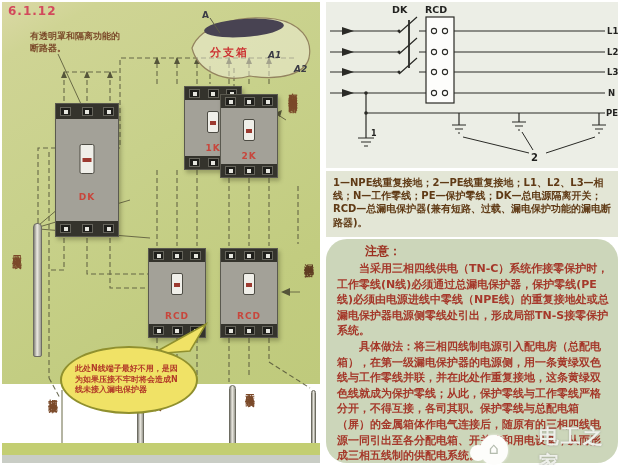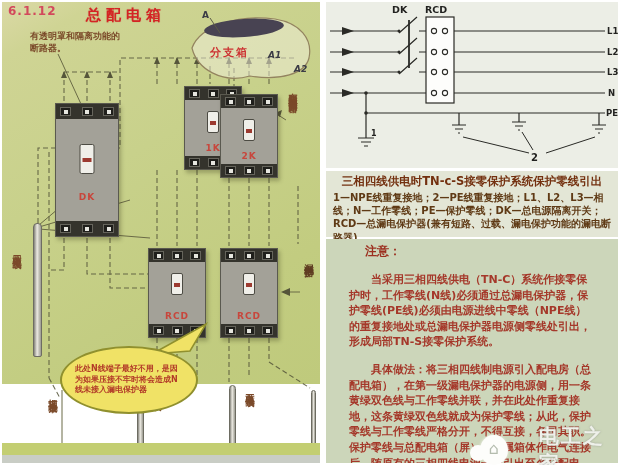--- a/index.html
+++ b/index.html
@@ -32,23 +32,23 @@
   .pole{position:absolute;background:linear-gradient(90deg,#84837b 0%,#eceae2 45%,#9b9a90 100%);border-radius:4px 4px 2px 2px;border:1px solid #6d6c62;}
   
   .bubble{position:absolute;left:58px;top:344px;width:138px;height:68px;background:#f0e266;border:2px solid #90902e;
           border-radius:50%;display:flex;align-items:center;justify-content:center;text-align:left;
           color:#b23a28;font-size:8px;font-weight:700;line-height:1.35;padding:4px 13px;}
   
   .circuit-box{position:absolute;left:326px;top:2px;width:292px;height:166px;background:#eceee6;}
   .caption-box{position:absolute;left:326px;top:171px;width:292px;height:66px;background:#e3e6d6;padding:3px 7px 0 7px;}
   .cap-title{color:#73300f;font-weight:700;font-size:11.5px;text-align:center;white-space:nowrap;letter-spacing:0;}
   .cap-legend{color:#5f3a15;font-weight:700;font-size:10px;line-height:1.32;margin-top:2px;}
-  .notes-box{position:absolute;left:326px;top:239px;width:292px;height:224px;background:#ccd6ba;padding:4px 9px 0 11px;overflow:hidden;}
+  .notes-box{position:absolute;left:326px;top:239px;width:292px;height:224px;background:#ccd6ba;padding:4px 9px 0 11px;overflow:hidden;border-radius:21px;}
   .notes-box .hd{color:#9c3020;font-weight:700;font-size:12px;margin:0 0 1px 28px;}
-  .notes-box p{color:#a5382a;font-weight:700;font-size:11px;line-height:1.42;margin:12px;text-indent:2em;}
+  .notes-box p{color:#a5382a;font-weight:700;font-size:11px;line-height:1.42;margin:0;text-indent:2em;}
   
   .wm{position:absolute;left:480px;top:423px;display:flex;align-items:center;gap:5px;}
   .wm .c1{width:30px;height:30px;border-radius:50%;background:#fdfdfb;position:relative;box-shadow:0 0 3px rgba(255,255,255,.8);}
   .wm .c2{position:absolute;left:-10px;top:10px;width:16px;height:16px;border-radius:50%;background:#fdfdfb;}
   .wm .c1 span{position:absolute;left:0;right:0;top:4px;text-align:center;font-size:16px;color:#b4bcae;}
   .wm .t{font-size:20px;font-weight:700;color:#eef0ea;text-shadow:0 0 2px rgba(110,110,110,.55);letter-spacing:2px;padding-left:26px;}
   svg{position:absolute;left:0;top:0;pointer-events:none;}
   svg text{font-family:"DejaVu Sans","Liberation Sans",sans-serif;}
 </style>
 </head>
@@ -88,21 +88,20 @@
           <polygon points="264,62 267,55 270,62"></polygon>
         <polygon points="59,76 62,69 65,76"></polygon>
           <polygon points="82,76 85,69 88,76"></polygon>
           <polygon points="105,76 108,69 111,76"></polygon>
         <polygon points="273,111 280,108 278,115"></polygon>
         <polygon points="279,290 288,286 288,294"></polygon>
       </g>
     </svg>
 
     <div class="secnum">6.1.12</div>
-    <div class="ltitle">总配电箱</div>
 
     <div class="hnote" style="left:28px;top:28px;width:96px;">有透明罩和隔离功能的断路器。</div>
 
     <svg style="left:178px;top:4px;" width="140" height="82" viewBox="0 0 140 82">
       <path d="M12,42 C20,20 58,8 95,13 C120,17 133,33 129,52 C125,68 100,75 70,70 C42,78 17,63 12,42 Z" fill="rgba(242,240,222,0.5)" stroke="#93835f" stroke-width="1.2"></path>
       <ellipse cx="64" cy="22" rx="40" ry="9" fill="#484352" transform="rotate(-4 64 22)"></ellipse>
       <path d="M30,12 L40,27" stroke="#5a5a46" stroke-width="1" fill="none"></path>
       <text x="22" y="12" font-size="9" font-weight="bold" fill="#3c3c46">A</text>
       <text x="30" y="50" font-size="11" font-weight="bold" fill="#cc3333" letter-spacing="2">分支箱</text>
       <text x="88" y="52" font-size="9" font-weight="bold" font-style="italic" fill="#3c3c46">A1</text>
@@ -254,21 +253,20 @@
         <text x="281" y="73" font-size="8.5">L3</text>
         <text x="282" y="94" font-size="8.5">N</text>
         <text x="280" y="114" font-size="8.5">PE</text>
         <text x="45" y="134" font-size="8">1</text>
         <text x="205" y="159" font-size="10">2</text>
       </g>
     </svg>
   </div>
 
   <div class="caption-box">
-    <div class="cap-title">三相四线供电时TN-c-S接零保护系统保护零线引出</div>
     <div class="cap-legend">1—NPE线重复接地；2—PE线重复接地；L1、L2、L3—相线；N—工作零线；PE—保护零线；DK—总电源隔离开关；RCD—总漏电保护器(兼有短路、过载、漏电保护功能的漏电断路器)。</div>
   </div>
 
   <div class="notes-box">
     <div class="hd">注意：</div>
     <p>当采用三相四线供电（TN-C）系统作接零保护时，工作零线(N线)必须通过总漏电保护器，保护零线(PE线)必须由电源进线中零线（NPE线）的重复接地处或总漏电保护器电源侧零线处引出，形成局部TN-S接零保护系统。</p>
     <p>具体做法：将三相四线制电源引入配电房（总配电箱），在第一级漏电保护器的电源侧，用一条黄绿双色线与工作零线并联，并在此处作重复接地，这条黄绿双色线就成为保护零线；从此，保护零线与工作零线严格分开，不得互接，各司其职。保护零线与总配电箱（屏）的金属箱体作电气连接后，随原有的三相四线电源一同引出至各分配电箱、开关箱和用电设备，从而形成三相五线制的供配电系统。</p>
   </div>
 
   <div class="wm">

